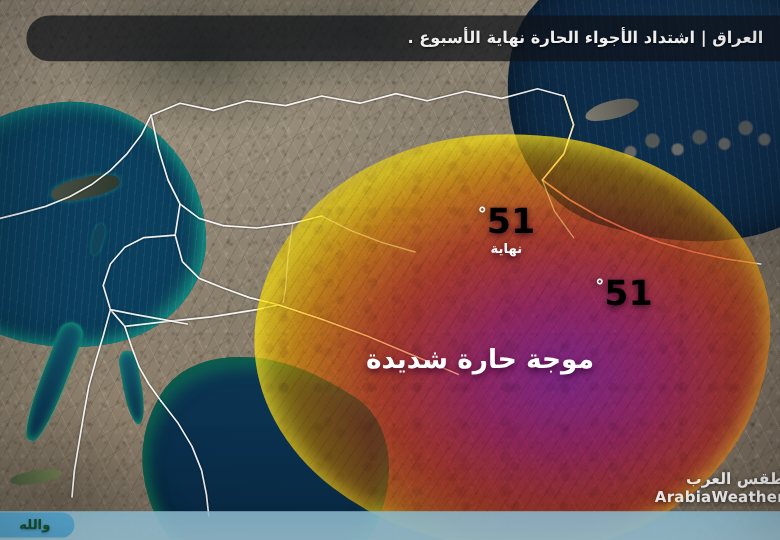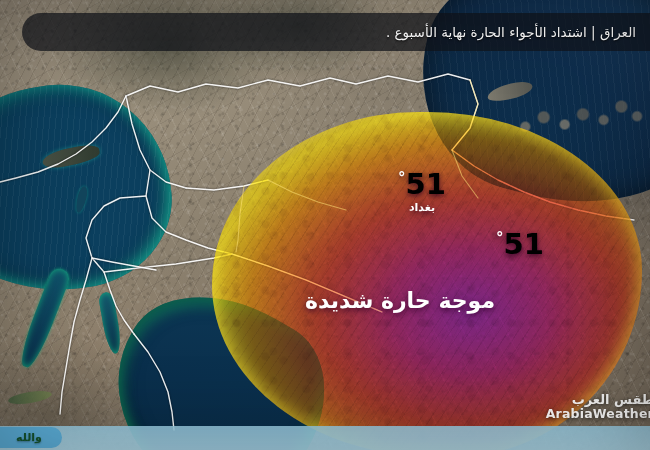--- a/index.html
+++ b/index.html
@@ -233,21 +233,21 @@
 
   
   #header-band{
     position:absolute;left:22px;top:13px;right:0;height:38px;
     background:rgba(16,20,26,.72);
     border-radius:19px 0 0 19px;
     display:flex;align-items:center;justify-content:flex-end;
     padding-right:14px;box-sizing:border-box;
   }
   #header-title{
-    color:#ffffff;font-size:13.5px;font-weight:normal;
+    color:#ffffff;font-size:13.5px;font-weight:bold;
     direction:rtl;text-align:right;white-space:nowrap;
     letter-spacing:.1px;text-shadow:0 1px 2px rgba(0,0,0,.8);
   }
 
   
   #date-badge{
     position:absolute;left:60px;top:6px;height:46px;
     display:flex;align-items:center;gap:7px;direction:rtl;
   }
   #date-text-wrap{display:flex;flex-direction:column;align-items:flex-end;line-height:1.02;}
@@ -378,21 +378,21 @@
   <div id="header-band">
     <div id="header-title">العراق | اشتداد الأجواء الحارة نهاية الأسبوع .</div>
   </div>
 
 
   <div class="temp-label" id="temp-baghdad">
     <div class="temp-row">
       <span class="temp-value">51</span>
       <span class="temp-deg">°</span>
     </div>
-    <div class="temp-city">بغداد</div>
+    <div class="temp-city">نهاية</div>
   </div>
 
   <div class="temp-label" id="temp-basra">
     <div class="temp-row">
       <span class="temp-value">51</span>
       <span class="temp-deg">°</span>
     </div>
   </div>
 
   <div id="heat-caption">موجة حارة شديدة</div>

